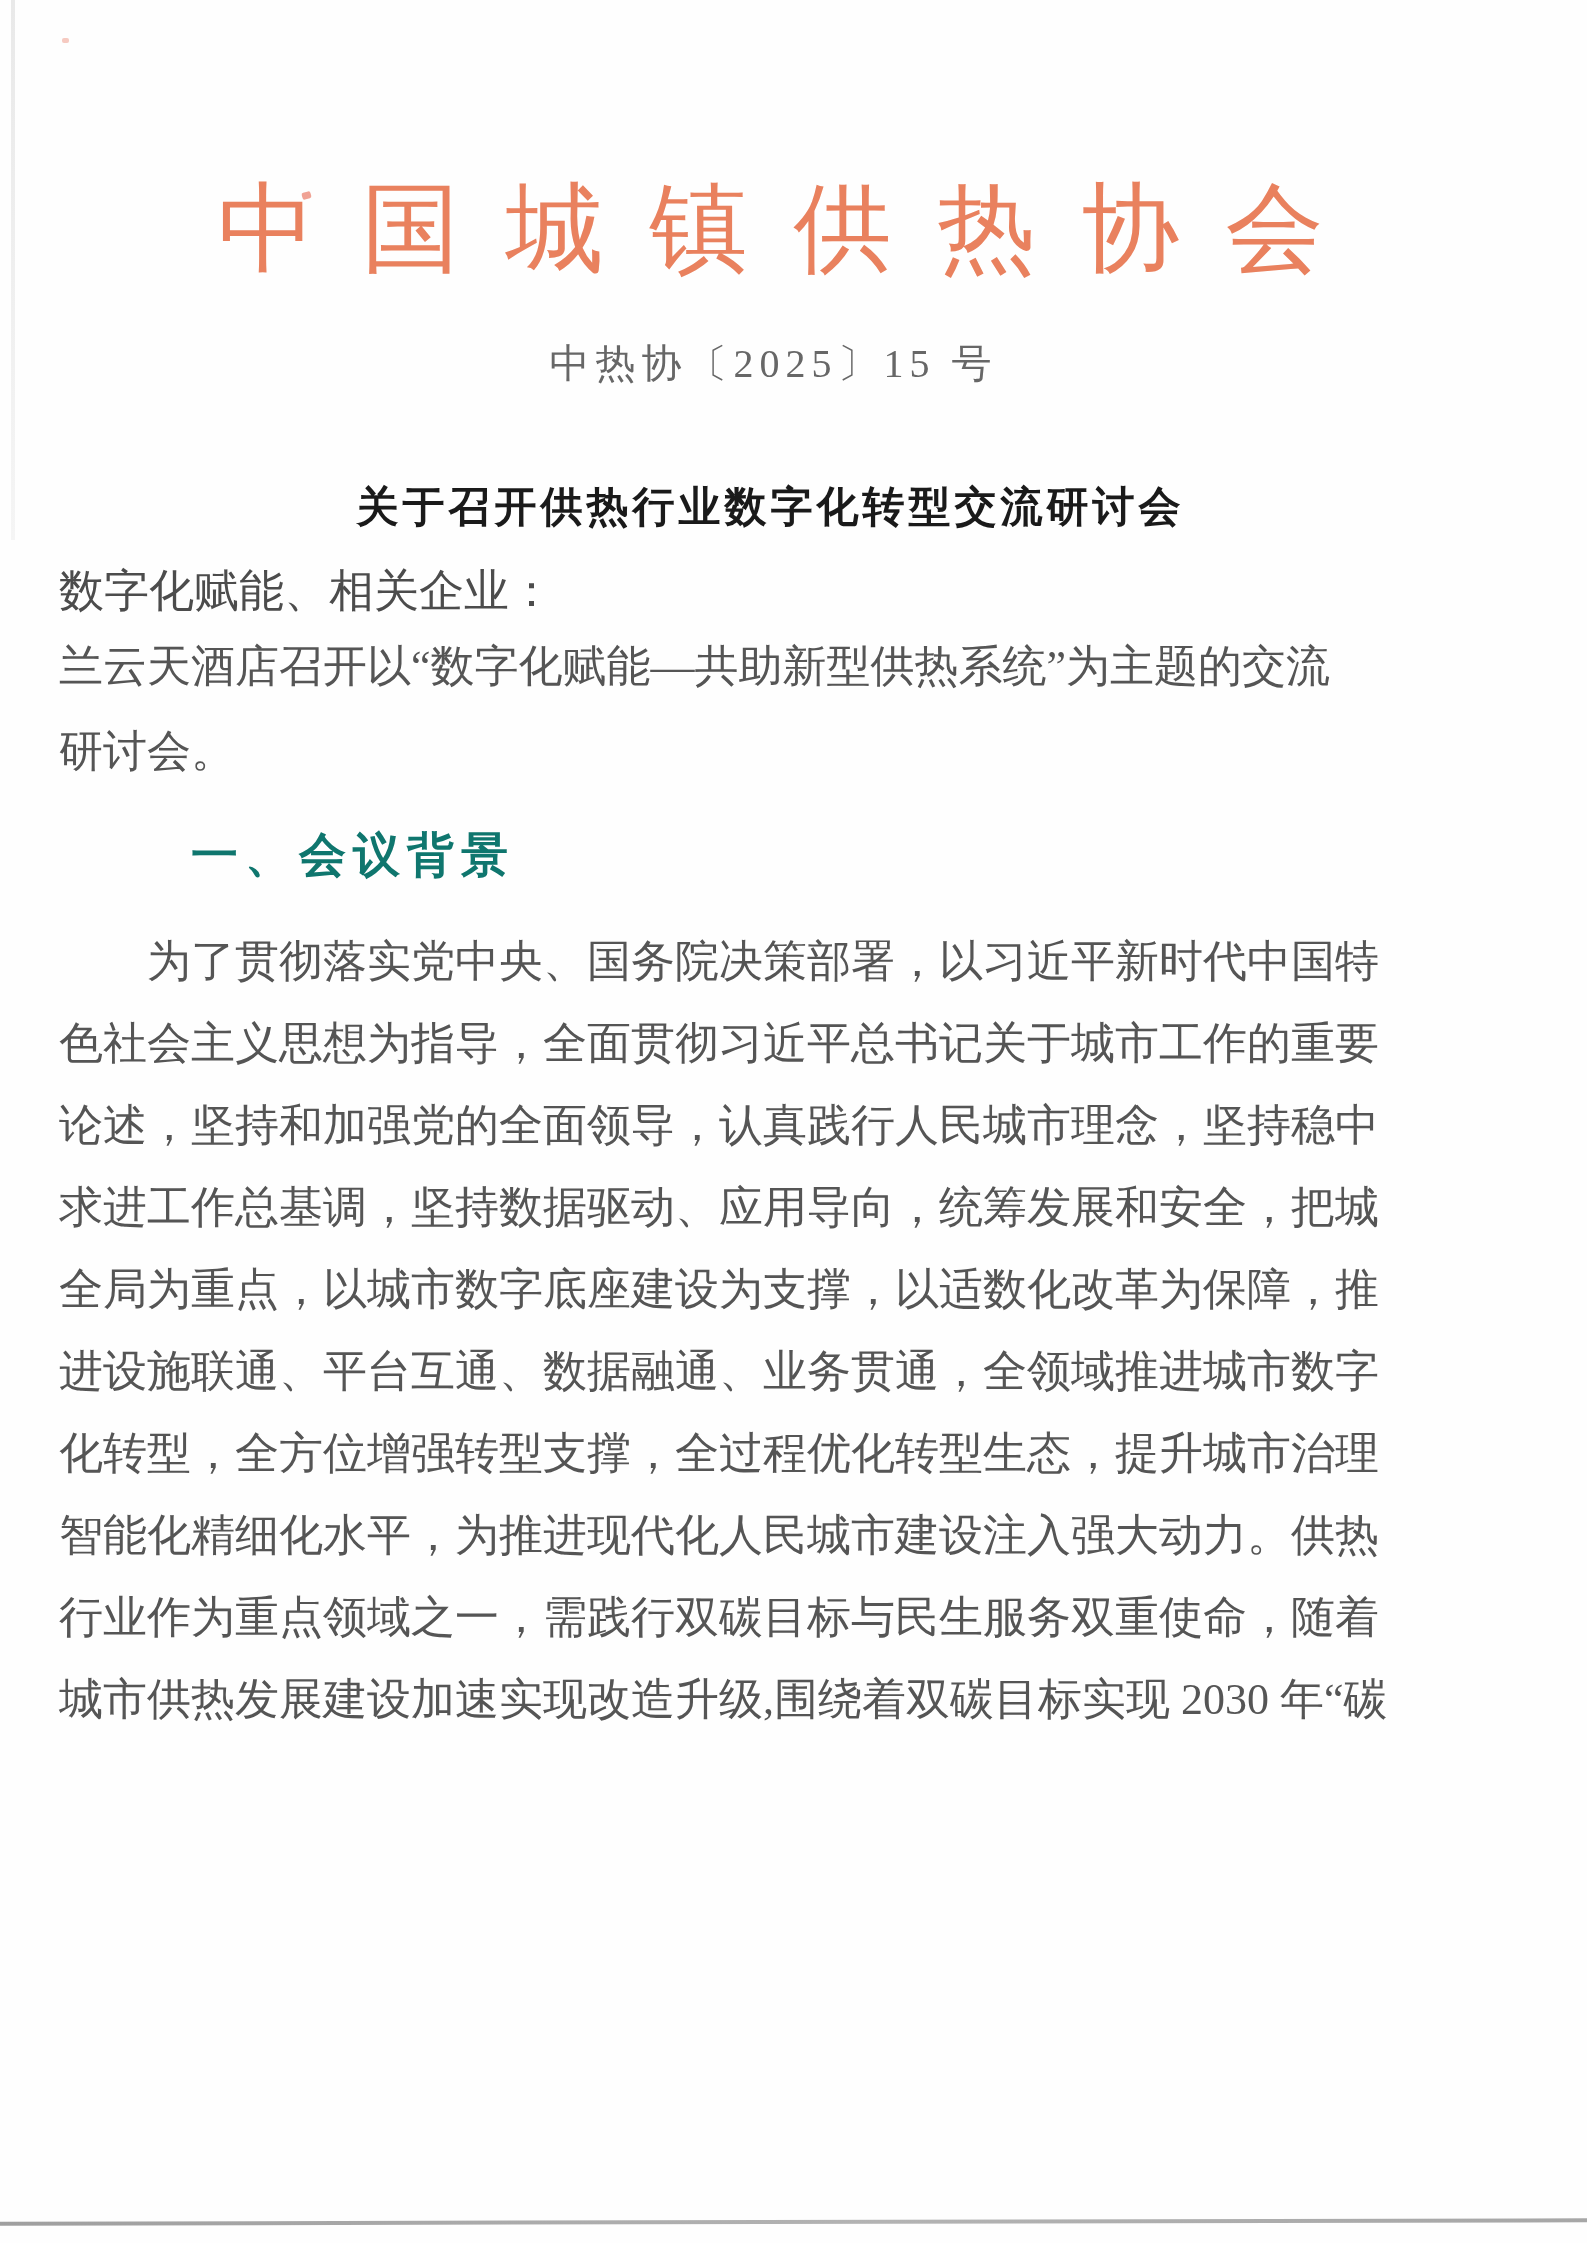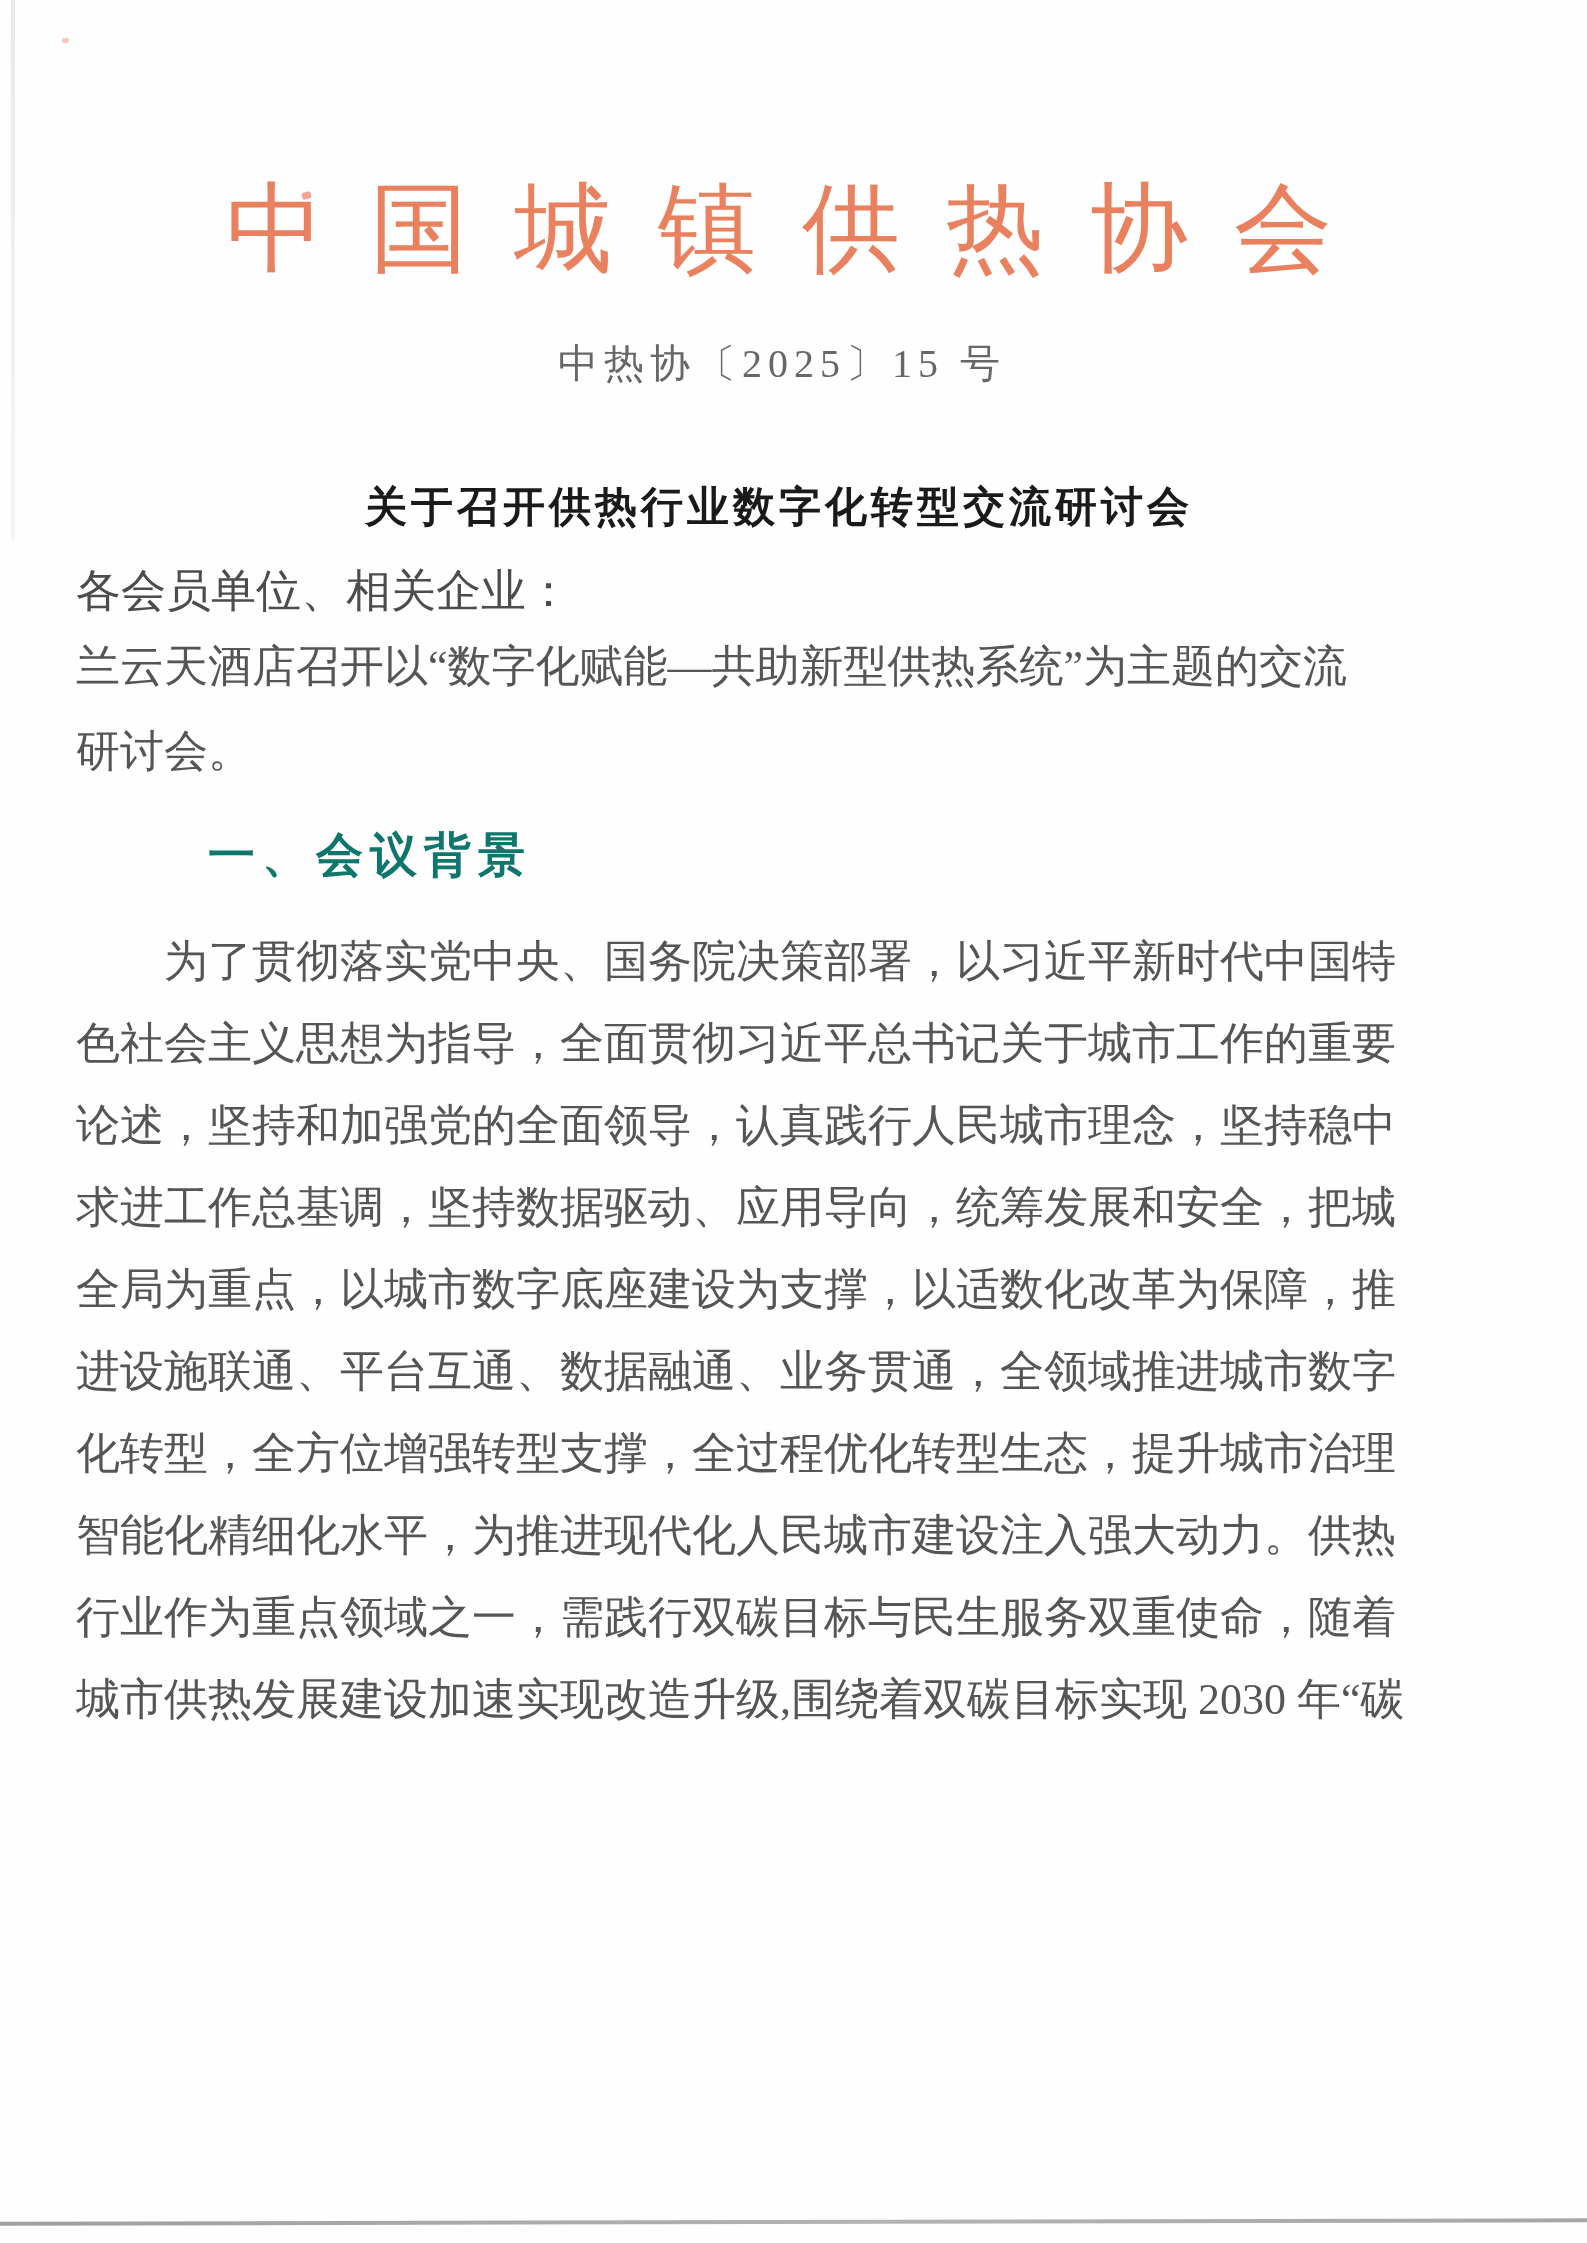--- a/index.html
+++ b/index.html
@@ -9,21 +9,21 @@
   }
   .page {
     position: relative;
     width: 1587px;
     height: 2243px;
     background: #fefefe;
     overflow: hidden;
     font-family: "Liberation Serif", "DejaVu Serif", serif;
   }
   .content {
-    padding: 0 105px 0 76px;
+    padding: 0 105px 0 59px;
   }
   
   .org-title {
     margin: 178px 0 0 0;
     text-align: center;
     font-size: 98px;
     line-height: 102px;
     font-weight: 400;
     color: #e9815e;
     letter-spacing: 46px;
@@ -144,21 +144,21 @@
   <div class="content">
 
     <h1 class="org-title">中国城镇供热协会</h1>
 
     <div class="doc-number">中热协〔2025〕15 号</div>
 
     <h2 class="notice-title">
       <span class="tline">关于召开供热行业数字化转型交流研讨会</span>
     </h2>
 
-    <p class="salutation">各会员单位、相关企业：</p>
+    <p class="salutation">数字化赋能、相关企业：</p>
 
     <div class="para intro">
       <div class="bline">兰云天酒店召开以“数字化赋能—共助新型供热系统”为主题的交流</div>
       <div class="bline">研讨会。</div>
     </div>
 
     <h3 class="section-heading">一、会议背景</h3>
 
     <div class="para background">
       <div class="bline indent">为了贯彻落实党中央、国务院决策部署，以习近平新时代中国特</div>

